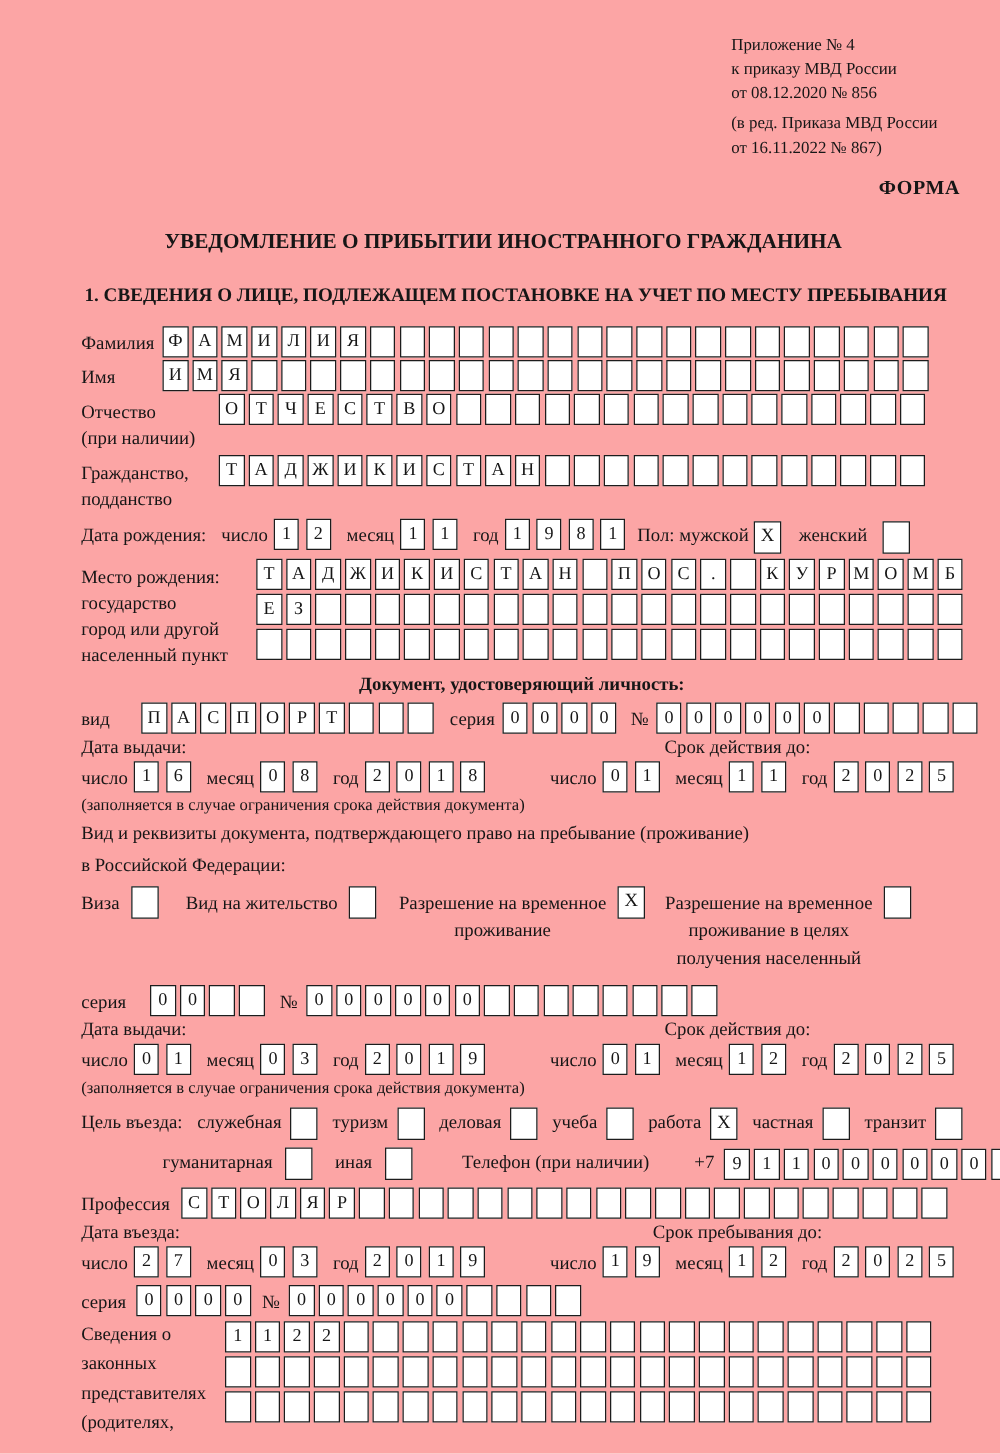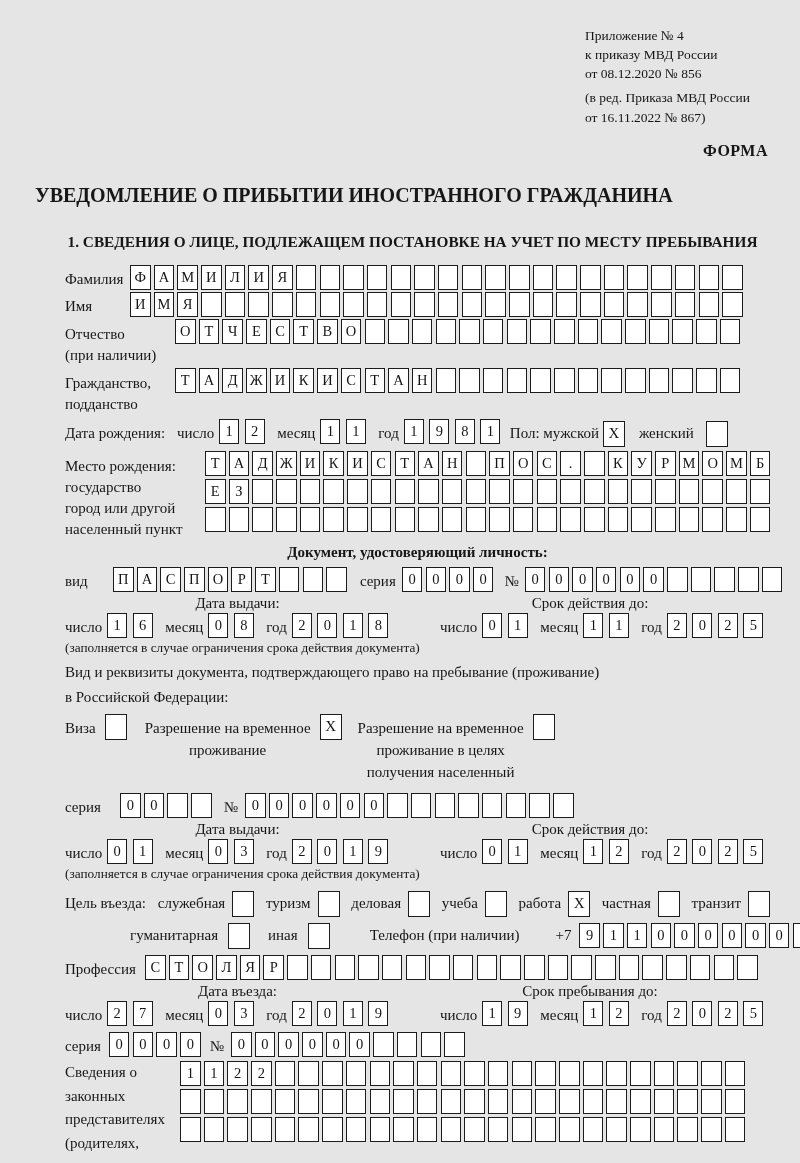--- a/index.html
+++ b/index.html
@@ -1,28 +1,28 @@
 <!DOCTYPE html>
 <html lang="ru"><head>
 <meta charset="utf-8">
 <style>
   * { box-sizing: border-box; margin: 0; padding: 0; }
   html,body { background:#ffffff; }
   .page {
-    width: 800px; height: 1163px; margin: 0 auto; background:#e5e5e5;
+    width: 800px; height: 1163px; margin: 0 auto; background:#fca5a5;
     color:#161616; font-family: "Liberation Serif","DejaVu Serif",serif;
     font-size: 15px; line-height: 1.3; padding: 26px 30px 0 65px;
     position: relative; overflow: hidden;
   }
   
   .annex { margin-left: 520px; font-size: 13.5px; line-height: 1.42; }
   .annex .rev { margin-top: 5px; }
   .forma { text-align: right; font-weight: bold; font-size: 16px; margin-top: 14px; padding-right: 2px; letter-spacing: .5px; }
   
-  .title { text-align: left; font-weight: bold; font-size: 20px; margin-top: 18px; line-height: 1.5; margin-left: -30px; }
+  .title { text-align: center; font-weight: bold; font-size: 17px; margin-top: 18px; line-height: 1.5; margin-left: -30px; }
   .blank-line { display:inline-block; width: 62px; border-bottom: 2.2px solid #161616; height: .9em; margin-left: 10px; }
   .sec-head { text-align: center; font-weight: bold; font-size: 15.3px; margin: 22px 0 14px -10px; }
   
   .frow { display: flex; align-items: flex-start; margin-bottom: 2px; }
   .flabel { flex: none; padding-top: 5px; }
   .lw65  { width: 65px; }  .lw110 { width: 110px; }
   .lw140 { width: 140px; } .lw80  { width: 80px; }
   .stacklabel div { line-height: 21px; }
   .boxes { white-space: nowrap; flex: none; }
   .box {
@@ -34,21 +34,21 @@
   .cbox {
     display: inline-block; width: 22px; height: 26px; flex: none;
     border: 1.7px solid #1c1c1c; text-align: center; line-height: 23px;
     font-size: 15px; vertical-align: middle; background:#fff;
   }
   .dgroup { display: inline-flex; align-items: flex-start; }
   .dgroup .dlab { padding-top: 5px; margin-right: 5px; }
   .dgroup .dlab.aftr { margin-left: 7px; }
   
   .dates-head { display: flex; margin-top: 2px; }
-  .dh-left { width: 345px; text-align: center; }
+  .dh-left { width: 345px; text-align: left; }
   .dh-right { flex: 1; text-align: center; }
   .dates-row { display: flex; margin-bottom: 1px; }
   .dr-left { width: 375px; flex: none; }
   .footnote { text-align: left; font-size: 13.3px; margin: 1px 0 6px; }
   .para { margin: 6px 0 2px; }
   
   .opts { display: flex; align-items: flex-start; margin: 6px 0 10px; }
   .opt { display: flex; align-items: flex-start; }
   .opt .olines { text-align: center; line-height: 22px; padding-top: 3px; }
   .opt .cbox { margin-left: 9px; }
@@ -184,20 +184,26 @@
   <div class="para">Вид и реквизиты документа, подтверждающего право на пребывание (проживание)</div>
   <div class="para">в Российской Федерации:</div>
 
   <div class="opts">
     <div class="opt">
       <div class="olines">
           <div>Виза</div>
         </div>
       <span class="cbox"></span>
     </div>
+    <div class="opt" style="margin-left:22px">
+      <div class="olines">
+          <div>Вид на жительство</div>
+        </div>
+      <span class="cbox"></span>
+    </div>
     <div class="opt" style="margin-left:18px">
       <div class="olines">
         <div>Разрешение на временное</div>
         <div>проживание</div>
       </div>
       <span class="cbox">X</span>
     </div>
     <div class="opt" style="margin-left:16px">
       <div class="olines">
         <div>Разрешение на временное</div>

